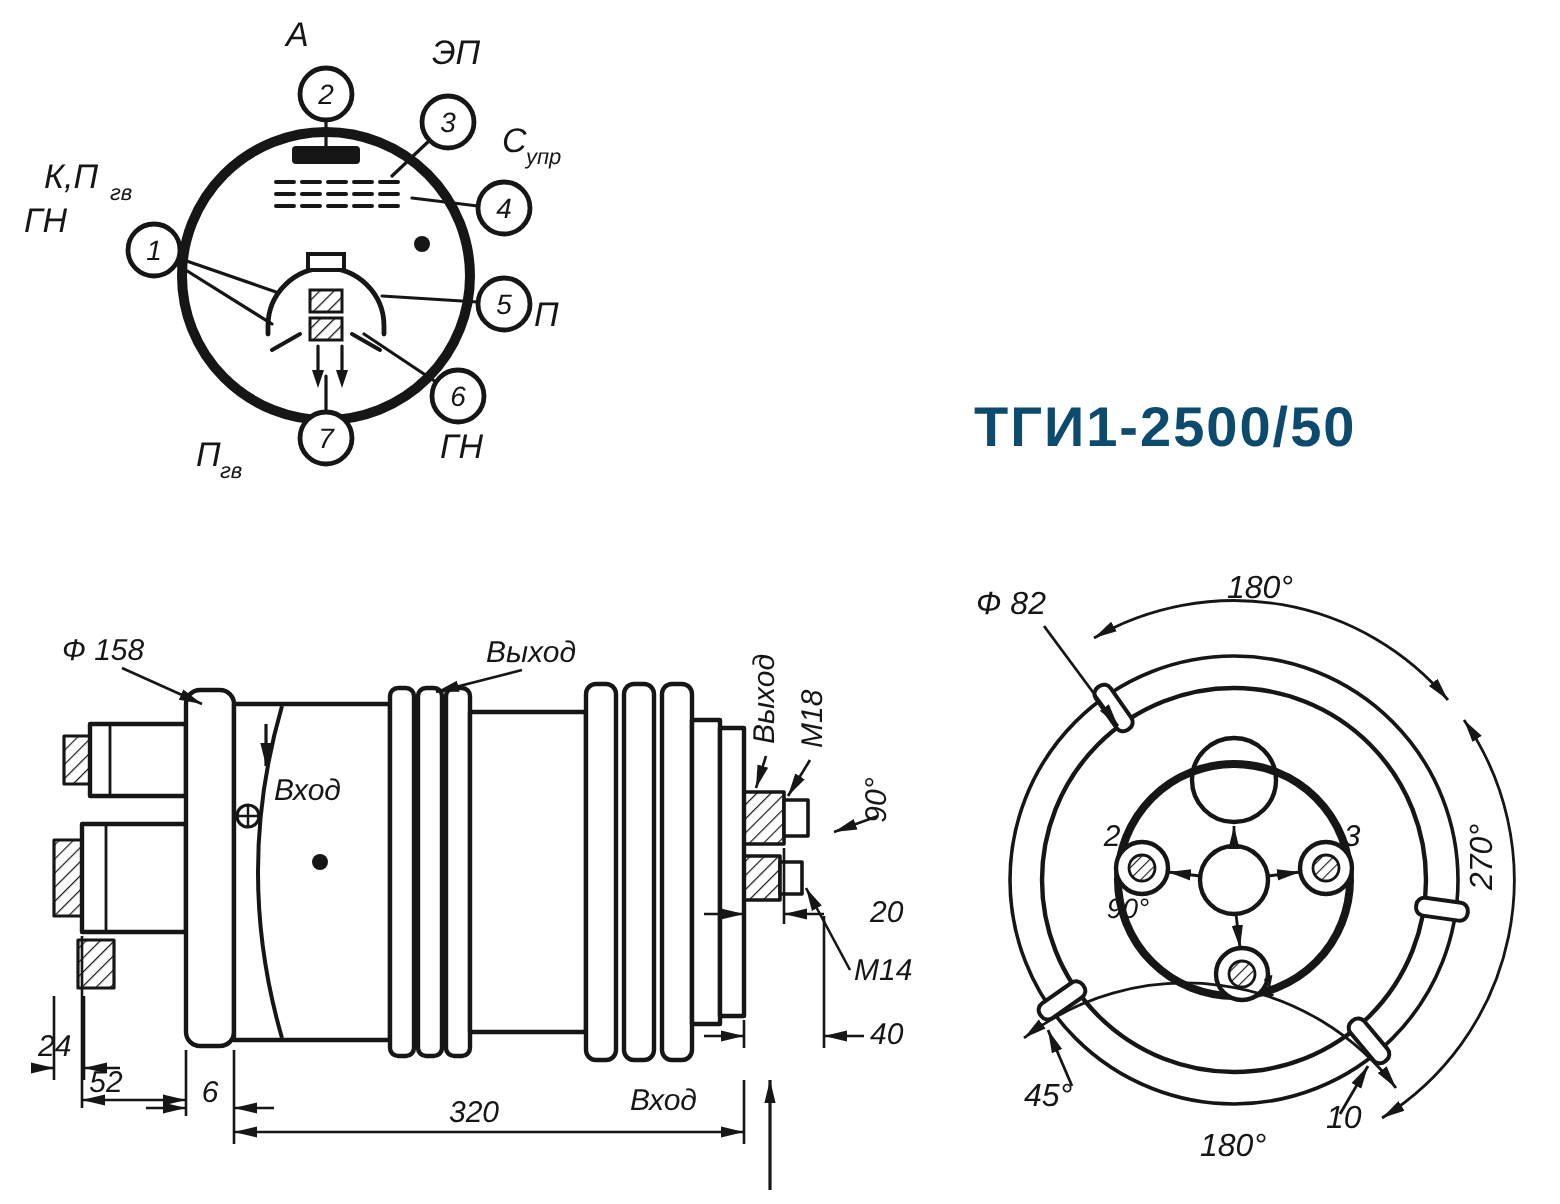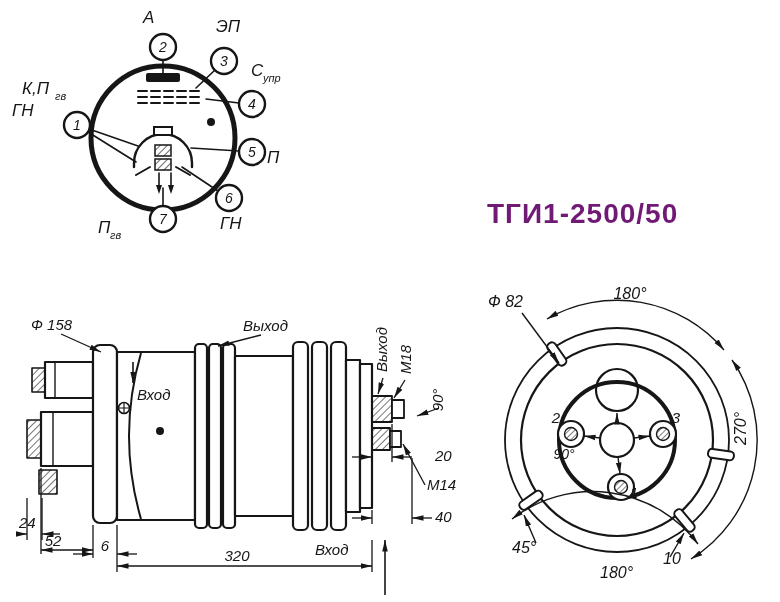--- a/index.html
+++ b/index.html
@@ -1,21 +1,21 @@
 <!DOCTYPE html>
 <html><head>
 <meta charset="utf-8">
 <style>
   html,body{margin:0;padding:0;background:#fff;}
   .canvas{position:relative;width:780px;height:602px;background:#fff;overflow:hidden;
           font-family:"Liberation Sans",sans-serif;}
   svg{position:absolute;overflow:visible;}
   svg text{font-family:"Liberation Sans",sans-serif;font-style:italic;fill:#161616;}
   .title{position:absolute;left:487px;top:198px;font:bold 28px "Liberation Sans",sans-serif;
-         color:#701a75;letter-spacing:1px;font-style:normal;}
+         color:#0c4a6e;letter-spacing:1px;font-style:normal;}
 </style>
 </head>
 <body>
 
 <div class="canvas">
 
   <svg width="310" height="258" style="left:10px;top:5px" viewBox="0 0 310 258">
     <defs>
       <pattern id="hatch-p" width="5" height="5" patternUnits="userSpaceOnUse" patternTransform="rotate(45)">
         <line x1="0" y1="0" x2="0" y2="5" stroke="#161616" stroke-width="1.3"></line>

